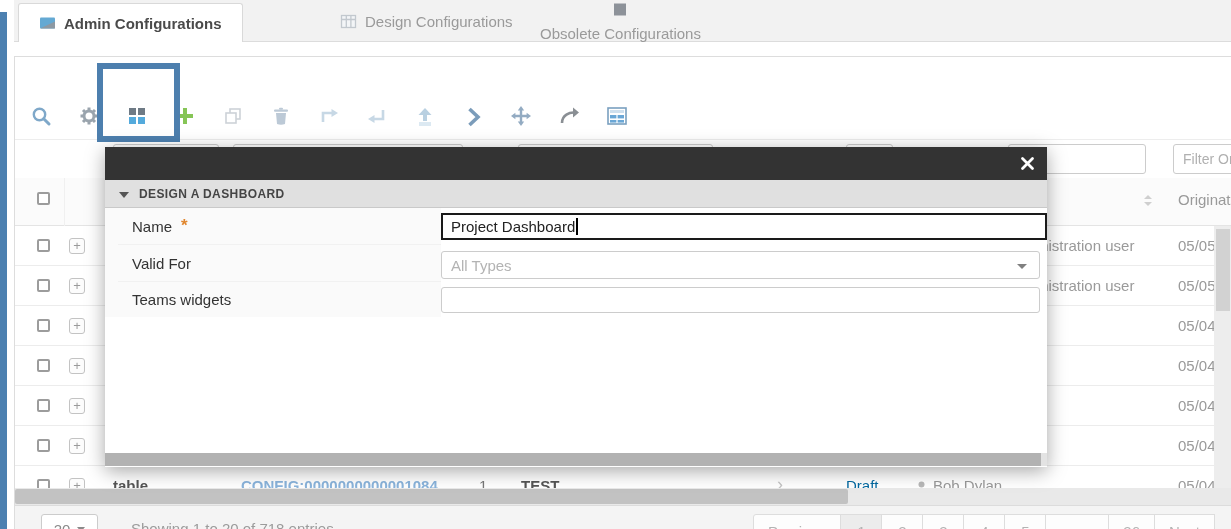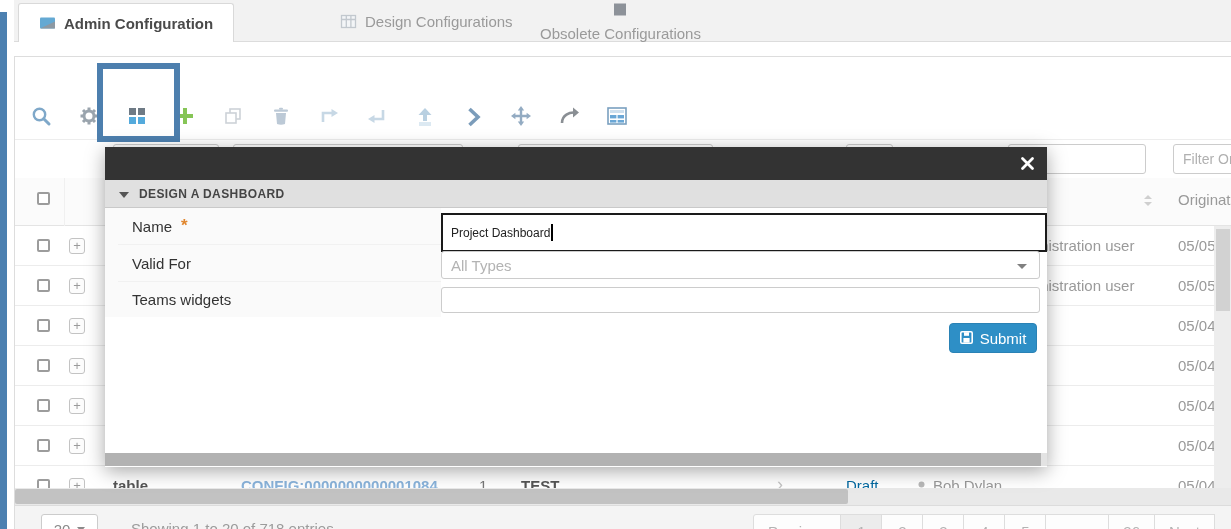--- a/index.html
+++ b/index.html
@@ -66,21 +66,21 @@
   
   .modal { position:absolute; left:105px; top:147px; width:942px; height:320px; background:#fff; z-index:50; box-shadow:0 4px 18px rgba(0,0,0,.35); }
   .modal-header { position:absolute; left:0; top:0; width:100%; height:33px; background:#333; }
   .modal-close { position:absolute; right:11px; top:8px; width:17px; height:17px; cursor:pointer; display:flex; align-items:center; justify-content:center; }
   .modal-section { position:absolute; left:0; top:33px; width:100%; height:28px; background:#e0e0e0; border-bottom:1px solid #c9c9c9; }
   .section-caret { position:absolute; left:14px; top:12px; width:0; height:0; border-left:5px solid transparent; border-right:5px solid transparent; border-top:6px solid #555; cursor:pointer; }
   .section-title { position:absolute; left:34px; top:7px; font-size:12px; font-weight:bold; color:#454545; letter-spacing:.4px; }
   .label-col { position:absolute; left:0; top:61px; width:336px; height:109px; background:#fafafa;padding-left:13px; }
   .form-label-row { position:relative; width:100%; border-bottom:1px solid #f1f1f1; display:flex; align-items:center; padding-left:14px; font-size:15px; color:#333; gap:9px; }
   .req { color:#e0862e; font-weight:bold; font-size:17px; }
-  .name-input { position:absolute; left:336px; top:66px; width:606px; height:39px; border:2px solid #1a1a1a; background:#fff; display:flex; align-items:center; padding-left:8px; font-size:12px; color:#222; cursor:text; }
+  .name-input { position:absolute; left:336px; top:66px; width:606px; height:27px; border:2px solid #1a1a1a; background:#fff; display:flex; align-items:center; padding-left:8px; font-size:15px; color:#222; cursor:text; }
   .caret-bar { display:inline-block; width:1.5px; height:17px; background:#000; margin-left:1px; }
   .dropdown { position:absolute; left:336px; top:104px; width:599px; height:28px; border:1px solid #ccc; border-radius:3px; background:#fff; cursor:pointer; }
   .dropdown input { position:absolute; left:0; top:0; width:100%; height:100%; border:none; outline:none; padding-left:9px; font-size:15px; color:#555; background:transparent; font-family:"Liberation Sans", sans-serif; }
   .dropdown input::placeholder { color:#b3b3b3; }
   .dd-caret { position:absolute; right:12px; top:12px; width:0; height:0; border-left:5px solid transparent; border-right:5px solid transparent; border-top:5px solid #808080; }
   .widgets-input { position:absolute; left:336px; top:140px; width:599px; height:26px; border:1px solid #ccc; border-radius:3px; padding-left:9px; font-size:15px; color:#555; outline:none; font-family:"Liberation Sans", sans-serif; }
   .submit-btn { position:absolute; left:844px; top:176px; width:88px; height:30px; background:#2e8fc6; border:1px solid #2a82b5; border-radius:4px; color:#fff; font-size:15px; display:flex; align-items:center; justify-content:center; gap:7px; cursor:pointer; }
   .modal-scroll { position:absolute; left:0; top:306px; width:936px; height:13px; background:#b2b2b2; cursor:pointer; }
   .modal-scroll-corner { position:absolute; left:936px; top:306px; width:6px; height:13px; background:#e3e3e3; }
 </style>
@@ -92,21 +92,21 @@
   <div class="left-strip"></div>
 
   <div class="tabbar">
     <div class="tab active" style="left:4px;">
       <span class="ticon">
         <svg width="17" height="15" viewBox="0 0 17 15">
             <rect x="1" y="1.5" width="15" height="11" rx="1" fill="#64a9d3"></rect>
             <polygon points="1,12.5 16,12.5 16,5.5" fill="#8d99a3"></polygon>
           </svg>
       </span>
-      <span>Admin Configuration</span>
+      <span>Admin Configurations</span>
     </div>
     <div class="tab" style="left:326px;">
       <span class="ticon">
         <svg width="17" height="16" viewBox="0 0 17 16">
             <rect x="1.5" y="2.5" width="14" height="12" fill="#f3f5f7" stroke="#c2c8ce" stroke-width="1.3"></rect>
             <path d="M1.5,6.5 H15.5 M6.3,2.5 V14.5 M10.9,2.5 V14.5" stroke="#c2c8ce" stroke-width="1.3" fill="none"></path>
           </svg>
       </span>
       <span>Design Configurations</span>
     </div>
@@ -344,28 +344,18 @@
       <span class="caret-bar"></span>
     </div>
 
     <div class="dropdown">
       <input readonly="" placeholder="All Types" style="">
       <span class="dd-caret"></span>
     </div>
 
     <input class="widgets-input" style="">
 
-    <div class="submit-btn">
-      <span>
-        <svg width="13" height="13" viewBox="0 0 13 13">
-            <rect x="0.8" y="0.8" width="11.4" height="11.4" rx="1.2" fill="none" stroke="#fff" stroke-width="1.6"></rect>
-            <rect x="4" y="1.2" width="5" height="3.6" fill="#fff"></rect>
-            <rect x="3.4" y="7" width="6.2" height="4.6" fill="#fff"></rect>
-          </svg>
-      </span>
-      <span>Submit</span>
-    </div>
 
     <div class="modal-scroll"></div>
     <div class="modal-scroll-corner"></div>
   </div>
 
 </div>
 
 </body></html>

